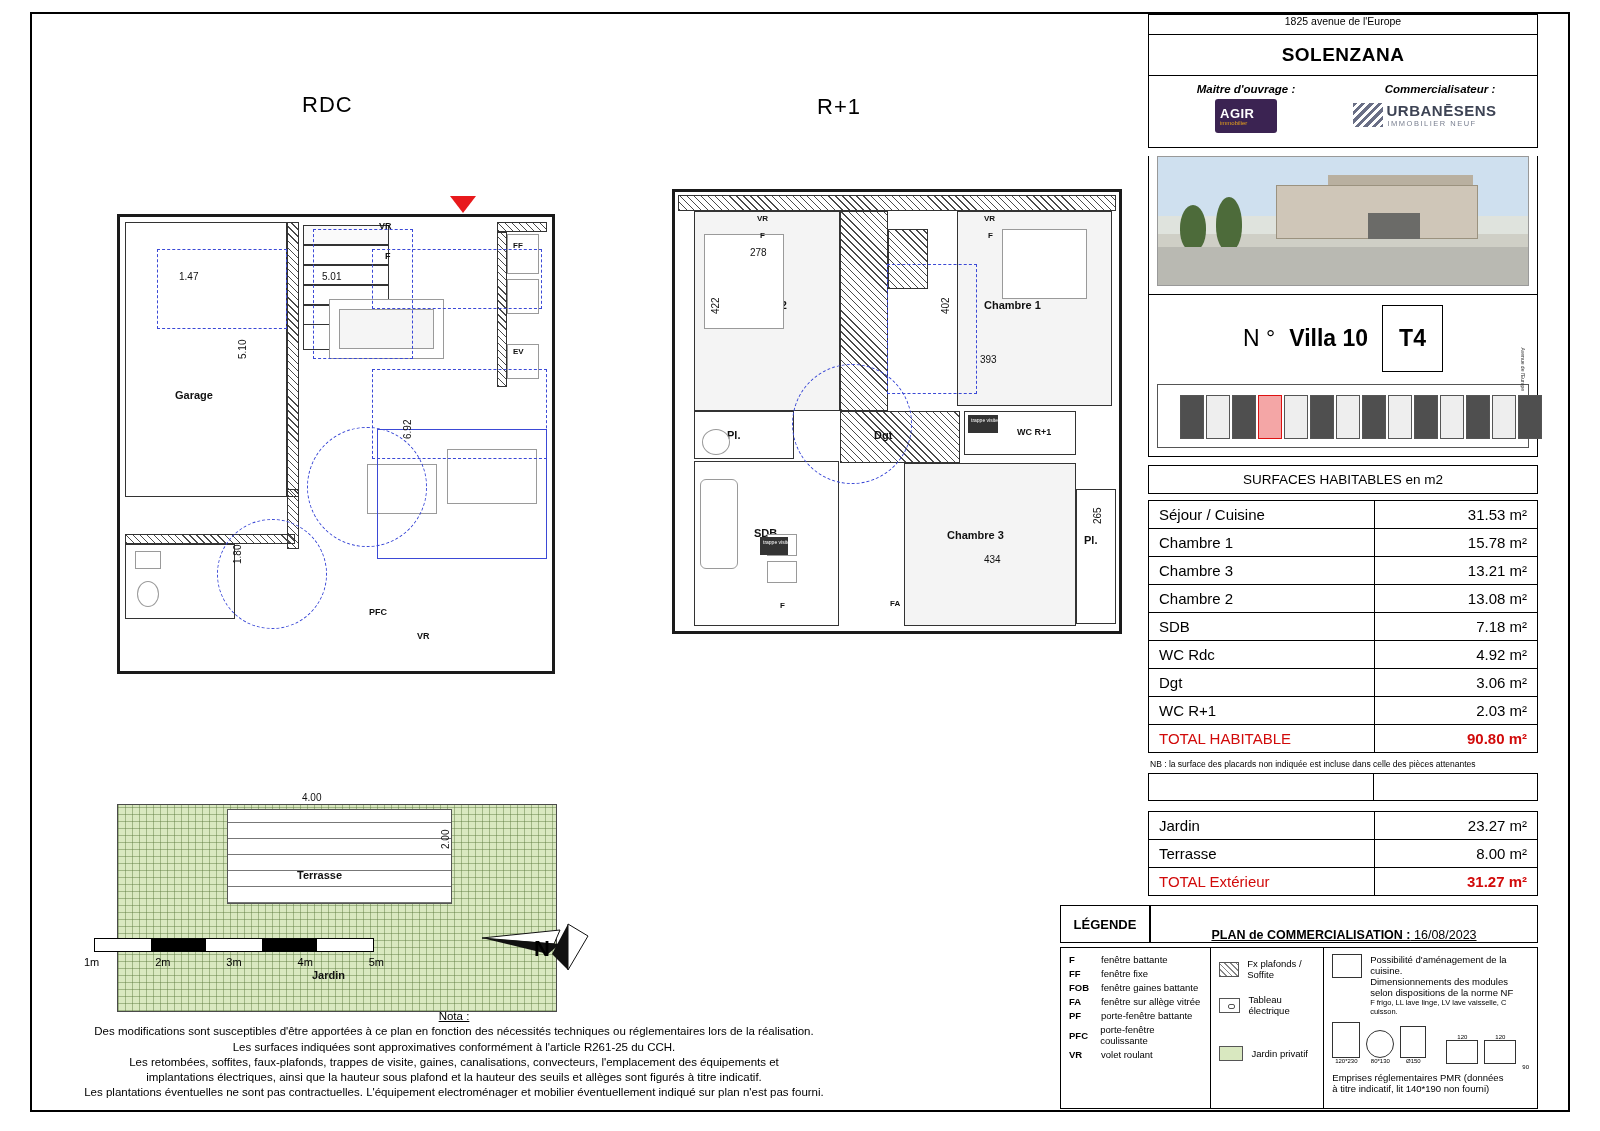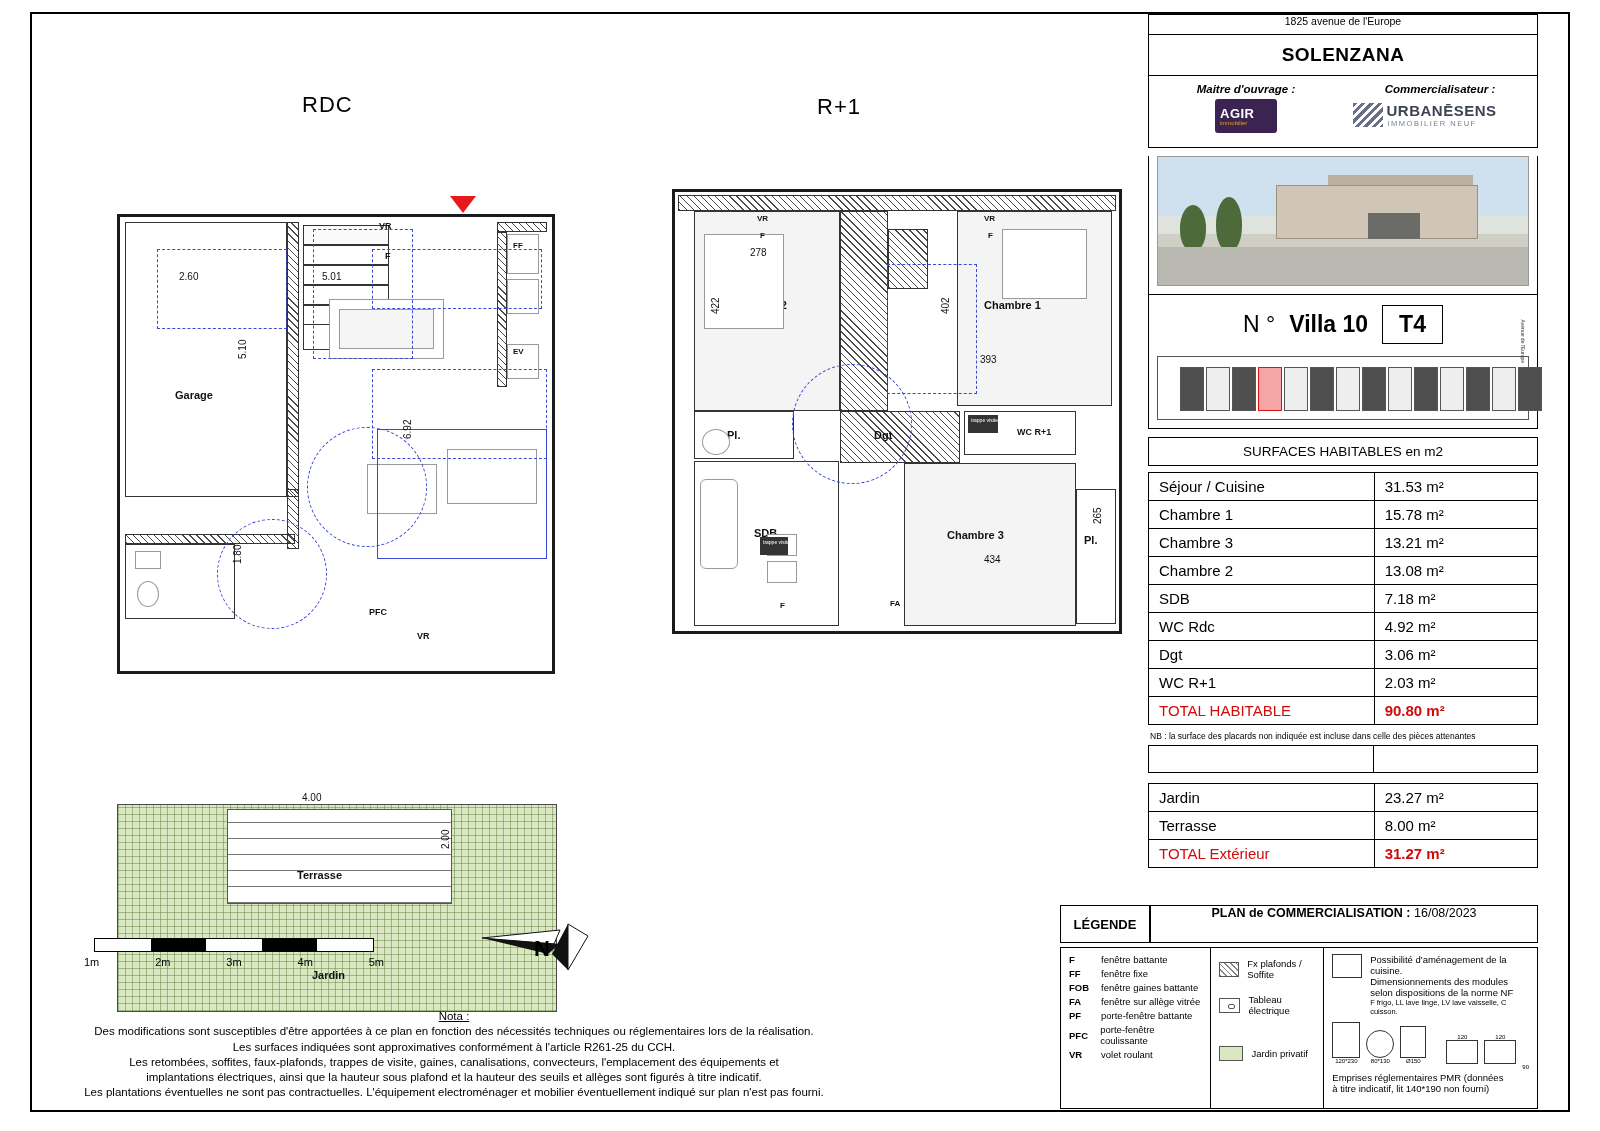--- a/index.html
+++ b/index.html
@@ -64,44 +64,44 @@
 
   .photo{height:128px;margin:8px;border:1px solid #999;position:relative;overflow:hidden;background:linear-gradient(#cfe0ef 0 46%,#dfe3dd 46% 60%,#cfcfc6 60% 100%);}
   .ph-build{position:absolute;left:118px;top:28px;width:200px;height:52px;background:#cfc6b8;border:1px solid #9b927f;}
   .ph-build2{position:absolute;left:170px;top:18px;width:145px;height:20px;background:#b9b0a0;}
   .ph-tree{position:absolute;bottom:34px;width:26px;height:46px;background:#4d6b3a;border-radius:50% 50% 45% 45%;}
   .ph-road{position:absolute;left:0;right:0;bottom:0;height:38px;background:#b9b9b2;}
   .ph-garage{position:absolute;left:210px;top:56px;width:52px;height:26px;background:#6b6b68;}
 
   .villa-row{display:flex;align-items:center;justify-content:center;gap:14px;padding:10px 0 8px;}
   .villa-num{font-size:23px;}
-  .villa-type{border:1.5px solid #000;padding:5px 16px;font-weight:bold;font-size:23px;}
+  .villa-type{border:1.5px solid #000;padding:19px 16px;font-weight:bold;font-size:23px;}
 
   .sitemap{height:62px;margin:4px 8px 8px;position:relative;border:1px solid #555;background:#fff;}
   .sm-row{position:absolute;left:22px;top:10px;display:flex;gap:2px;}
   .sm-row div{width:22px;height:42px;border:1px solid #555;}
   .sm-hl{background:#f4a6a6 !important;border:1.5px solid #d11 !important;}
   .sm-dark{background:#4f4f4f;}
   .sm-lite{background:#eee;}
   .sm-label{position:absolute;right:2px;top:6px;font-size:5px;transform:rotate(90deg);transform-origin:right top;color:#333;}
 
   .surf-head{text-align:center;font-size:13.5px;padding:6px 0;border:1.5px solid #000;margin-top:8px;}
   table.surf{width:100%;border-collapse:collapse;border:1.5px solid #000;margin-top:6px;}
   table.surf td{border:1px solid #000;font-size:15px;padding:5px 10px;}
-  table.surf td.val{text-align:left;width:42%;}
+  table.surf td.val{text-align:right;width:42%;}
   .tot td{font-weight:bold;color:#d10a0a;font-size:16px;}
   .nbnote{font-size:8.5px;padding:6px 2px 4px;}
   .emptybox{border:1.5px solid #000;height:26px;display:flex;}
   .emptybox div{flex:1;border-right:1px solid #000;}
   .emptybox div:last-child{border-right:none;}
 
   
   .legend-wrap{position:absolute;left:1060px;top:905px;width:478px;height:205px;}
   .leg-title{border:1.5px solid #000;width:88px;height:36px;display:flex;align-items:center;justify-content:center;font-weight:bold;font-size:13px;}
-  .plan-comm{border:1.5px solid #000;margin-left:0;flex:1;display:flex;align-items:flex-start;justify-content:center;font-size:12.5px;}
+  .plan-comm{border:1.5px solid #000;margin-left:0;flex:1;display:flex;align-items:flex-end;justify-content:center;font-size:12.5px;text-decoration:underline;}
   .plan-comm b{font-weight:bold;}
   .leg-body{border:1.5px solid #000;margin-top:4px;height:160px;display:flex;font-size:9.5px;}
   .leg-c{padding:6px 8px;}
   .leg-c1{width:178px;}
   .leg-c2{width:128px;border-left:1px solid #000;}
   .leg-c3{flex:1;border-left:1px solid #000;}
   .leg-row{display:flex;align-items:center;margin-bottom:3px;}
   .leg-row b{display:inline-block;width:32px;font-size:9.5px;}
   .swatch-hatch{width:22px;height:13px;border:1px solid #555;background:repeating-linear-gradient(45deg,#888 0 1px,#fff 1px 4px);margin-right:8px;}
   .swatch-green{width:22px;height:13px;border:1px solid #555;background:#d9e8c0;margin-right:8px;}
@@ -160,21 +160,21 @@
       <div class="gray-furn" style="left:20px;top:392px;width:22px;height:26px;border-radius:50%;"></div>
 
       <div class="blue" style="left:190px;top:238px;width:120px;height:120px;border-radius:50%;"></div>
       <div class="blue" style="left:100px;top:330px;width:110px;height:110px;border-radius:50%;"></div>
       <div class="blue" style="left:196px;top:40px;width:100px;height:130px;"></div>
       <div class="blue" style="left:40px;top:60px;width:130px;height:80px;"></div>
       <div class="bluesolid" style="left:260px;top:240px;width:170px;height:130px;border-style:solid;"></div>
       <div class="blue" style="left:255px;top:60px;width:170px;height:60px;"></div>
       <div class="blue" style="left:255px;top:180px;width:175px;height:90px;"></div>
 
-      <div class="dim" style="left:62px;top:82px;">2.60</div>
+      <div class="dim" style="left:62px;top:82px;">1.47</div>
       <div class="dim" style="left:205px;top:82px;">5.01</div>
       <div class="dimv" style="left:120px;top:170px;">5.10</div>
       <div class="dimv" style="left:285px;top:250px;">6.92</div>
       <div class="dimv" style="left:115px;top:375px;">1.80</div>
 
       <div class="dim" style="left:262px;top:32px;font-size:9px;font-weight:bold;">VR</div>
       <div class="dim" style="left:268px;top:62px;font-size:9px;font-weight:bold;">F</div>
       <div class="dim" style="left:396px;top:52px;font-size:8px;font-weight:bold;">FF</div>
       <div class="dim" style="left:396px;top:158px;font-size:8px;font-weight:bold;">EV</div>
       <div class="dim" style="left:252px;top:418px;font-size:9px;font-weight:bold;">PFC</div>

